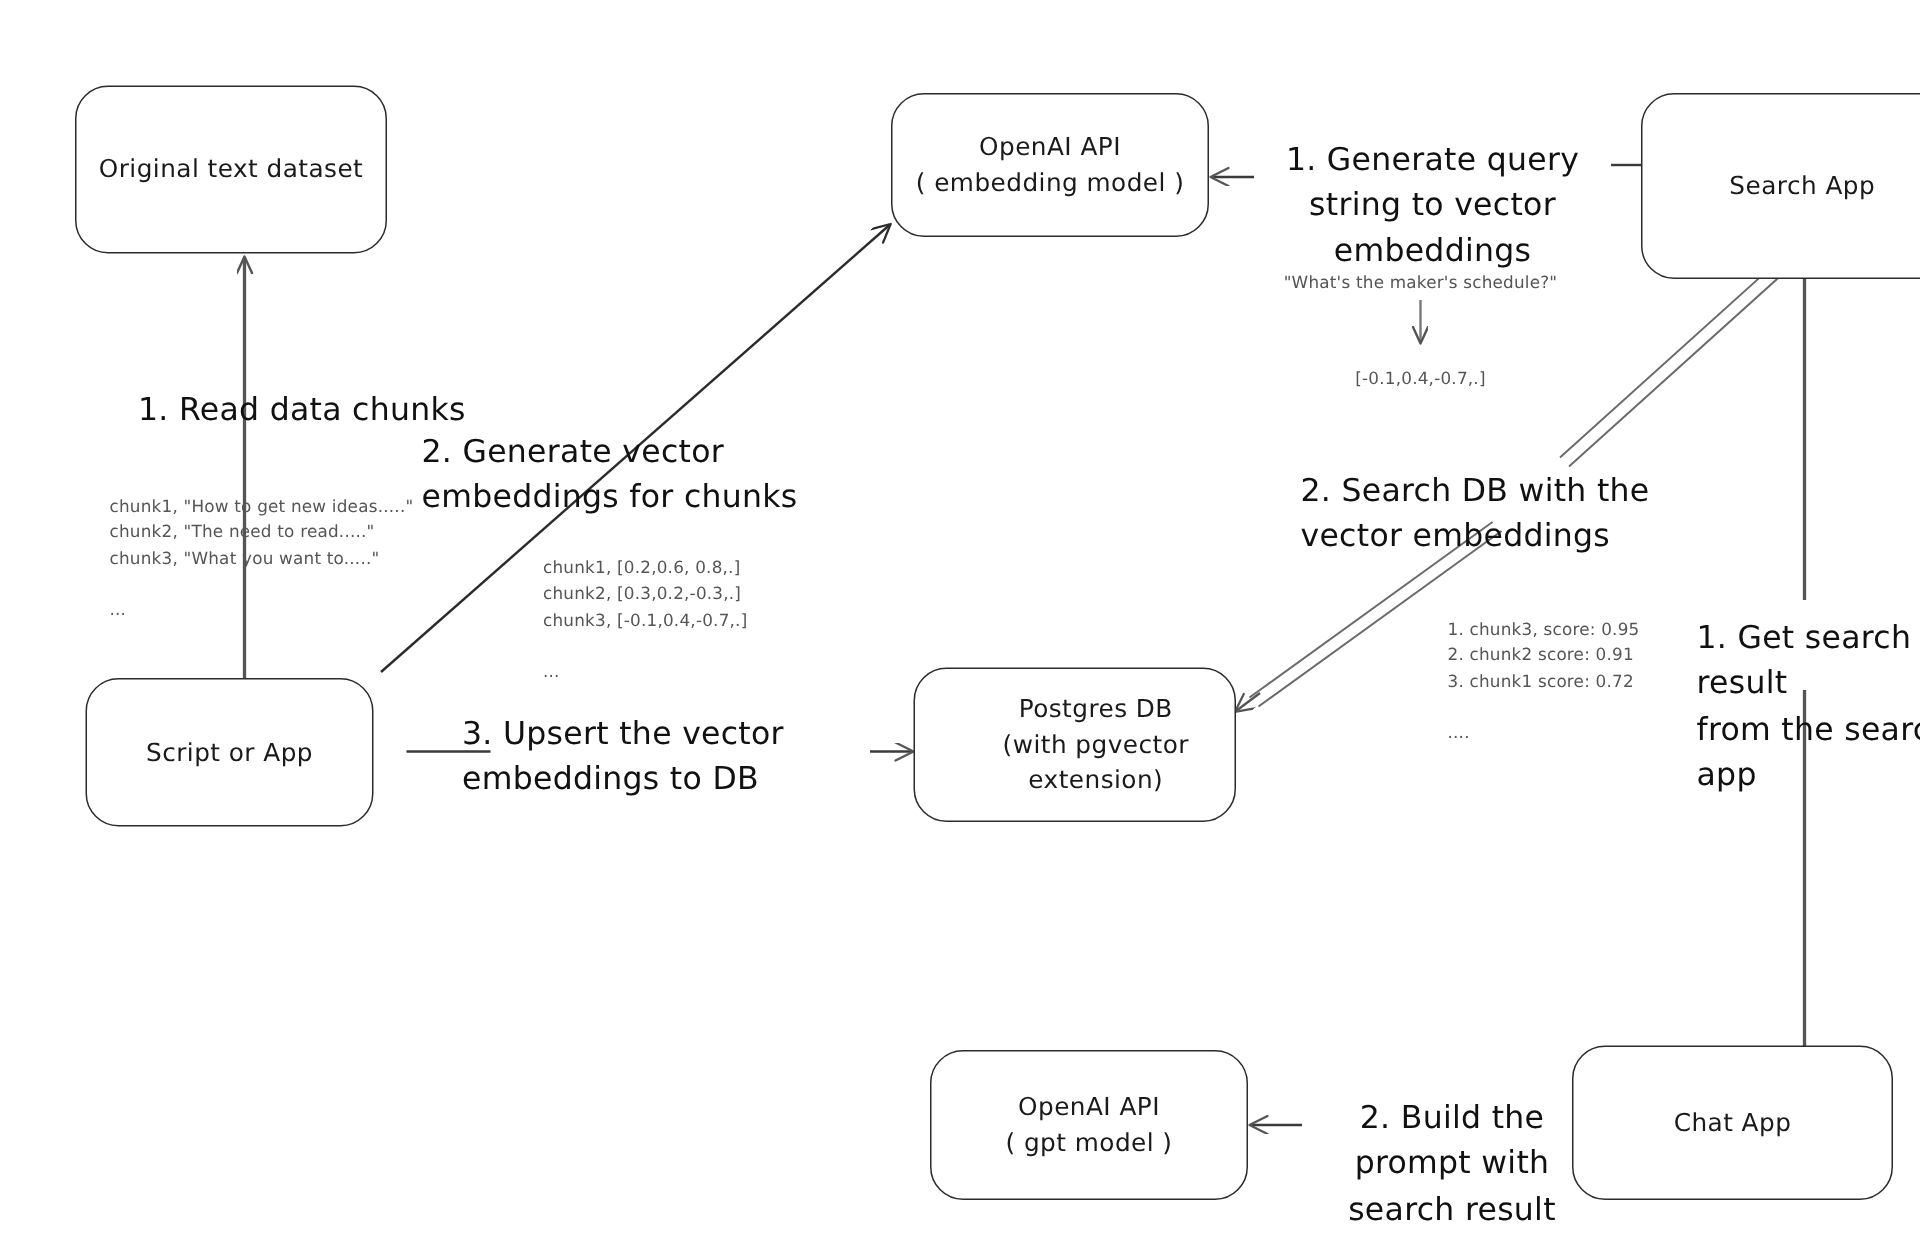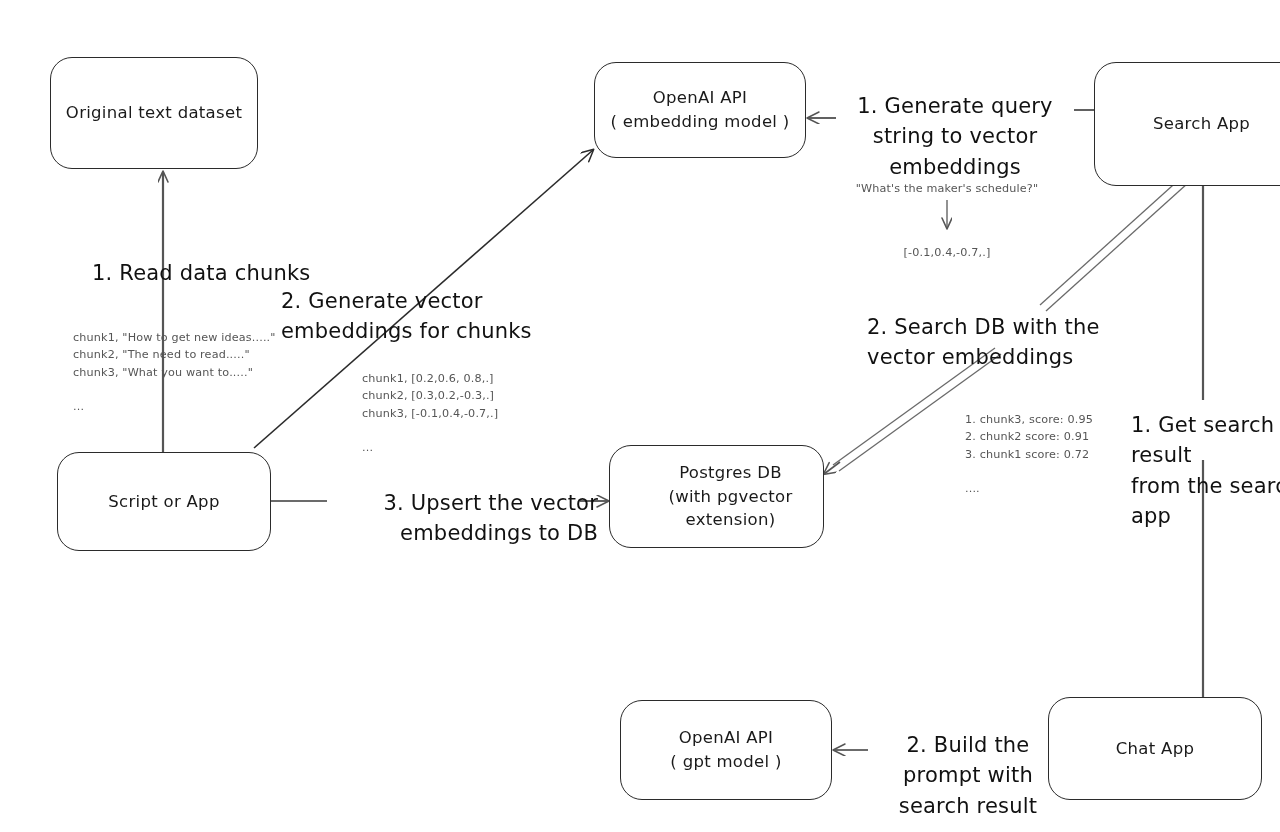--- a/index.html
+++ b/index.html
@@ -119,21 +119,21 @@
     <g>
       <path d="M1062,750 L1022,750" fill="none" stroke="#3a3a3a" stroke-width="1.6"></path>
       <path d="M828,750 L794,750" fill="none" stroke="#3a3a3a" stroke-width="1.6" marker-end="url(#ahd)"></path>
     </g>
   </svg>
 
   <div class="node" style="left:10px; top:57px; width:208px; height:112px;">
     <span>Original text dataset</span>
   </div>
 
-  <div class="node" style="left:17px; top:452px; width:214px; height:99px;">
+  <div class="node" style="left:17px; top:452px; width:192px; height:99px;">
     <span>Script or App</span>
   </div>
 
   <div class="node" style="left:554px; top:62px; width:212px; height:96px;">
     <span>OpenAI API</span>
     <span class="line2">( embedding model )</span>
   </div>
 
   <div class="node" style="left:569px; top:445px; width:215px; height:103px;padding-left:28px;">
     <span>Postgres DB</span>
@@ -150,21 +150,21 @@
 
   <div class="node" style="left:580px; top:700px; width:212px; height:100px;">
     <span>OpenAI API</span>
     <span class="line2">( gpt model )</span>
   </div>
 
   <div class="label left" style="left:52px; top:258px; width:220px;">1. Read data chunks</div>
 
   <div class="label left" style="left:241px; top:286px; width:300px;">2. Generate vector embeddings for chunks</div>
 
-  <div class="label left" style="left:268px; top:488px; width:290px;text-align:right;">3. Upsert the vector embeddings  to DB</div>
+  <div class="label left" style="left:268px; top:474px; width:290px;">3. Upsert the vector embeddings  to DB</div>
 
   <div class="label" style="left:795px; top:91px; width:240px;">1. Generate query string to vector
 embeddings</div>
 
   <div class="label left" style="left:827px; top:312px; width:300px;">2. Search DB with the vector embeddings</div>
 
   <div class="label left" style="left:1091px; top:410px; width:180px;">1. Get search result
 from the search app</div>
 
   <div class="label" style="left:838px; top:730px; width:180px;">2. Build the prompt with

